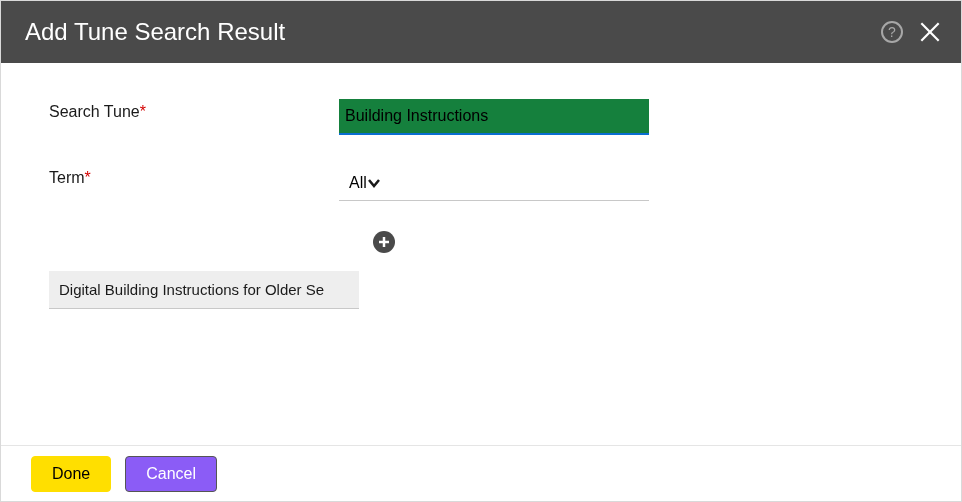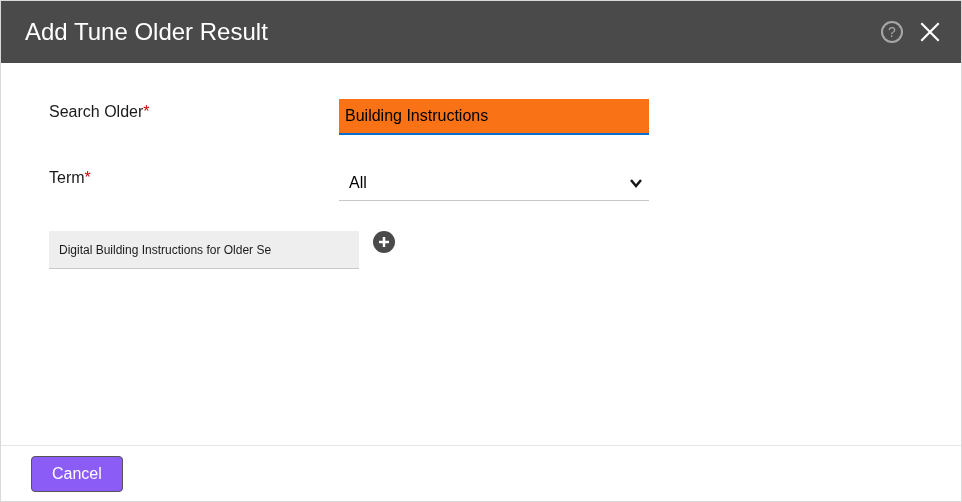--- a/index.html
+++ b/index.html
@@ -11,60 +11,60 @@
   .help-icon { width: 22px; height: 22px; border: 2px solid #a7a7a7; border-radius: 50%; color: #a7a7a7; display: flex; align-items: center; justify-content: center; font-size: 14px; cursor: pointer; }
   .close-icon { width: 26px; height: 26px; color: #fff; cursor: pointer; }
   .close-icon svg { width: 26px; height: 26px; stroke: #fff; stroke-width: 2; }
 
   .body { flex: 1; padding: 36px 48px 0 48px; }
   .row { display: flex; align-items: flex-start; margin-bottom: 30px; }
   .label { width: 290px; font-size: 16px; color: #1a1a1a; padding-top: 4px; }
   .req { color: #d40000; }
   .field { width: 310px; position: relative; }
 
-  .text-input { width: 100%; height: 36px; border: none; border-bottom: 2px solid #0a6ed1; font-size: 16px; padding: 4px 6px; background: #f97316; outline: none; }
+  .text-input { width: 100%; height: 36px; border: none; border-bottom: 2px solid #0a6ed1; font-size: 16px; padding: 4px 6px; background: #15803d; outline: none; }
 
-  .select { width: 100%; height: 36px; border: none; border-bottom: 1px solid #c8c8c8; font-size: 16px; padding: 4px 6px 4px 10px; background: #fff; display: flex; align-items: center; justify-content: space-between; cursor: pointer; }
+  .select { width: 100%; height: 36px; border: none; border-bottom: 1px solid #c8c8c8; font-size: 16px; padding: 4px 6px 4px 10px; background: #fff; display: flex; align-items: center; justify-content: flex-start; cursor: pointer; }
   .chevron-down { width: 14px; height: 14px; }
   .chevron-down svg { width: 14px; height: 14px; stroke: #1a1a1a; stroke-width: 2.5; fill: none; }
 
-  .chip-box { width: 100%; min-height: 38px; background: #eeeeee; border-bottom: 1px solid #c8c8c8; display: flex; align-items: center; padding: 0 10px; font-size: 12px; color: #1a1a1a; overflow: hidden; white-space: nowrap; }
+  .chip-box { width: 100%; min-height: 38px; background: #eeeeee; border-bottom: 1px solid #c8c8c8; display: flex; align-items: center; padding: 0 10px; font-size: 15px; color: #1a1a1a; overflow: hidden; white-space: nowrap; margin-top: 40px; }
   .chip-text { overflow: hidden; text-overflow: clip; }
 
   .add-btn { width: 22px; height: 22px; border-radius: 50%; background: #4a4a4a; color: #fff; display: flex; align-items: center; justify-content: center; margin-left: 14px; cursor: pointer; flex-shrink: 0; }
   .add-btn svg { width: 12px; height: 12px; stroke: #fff; stroke-width: 2.5; }
 
   .footer { height: 56px; border-top: 1px solid #e5e5e5; display: flex; align-items: center; padding: 0 30px; gap: 14px; }
   .btn { height: 36px; padding: 0 20px; font-size: 16px; border-radius: 4px; cursor: pointer; border: 1px solid transparent; }
   .btn-primary { background: #ffdf00; color: #000; border-color: #ffdf00; font-weight: 400; }
   .btn-secondary { background: #8b5cf6; color: #fff; border-color: #555; }
 </style>
 </head>
 <body>
 
 <div class="dialog">
 
   <div class="titlebar">
-    <h1>Add Tune Older Result</h1>
+    <h1>Add Tune Search Result</h1>
     <div class="titlebar-actions">
       <div class="help-icon">?</div>
       <div class="close-icon">
         <svg viewBox="0 0 24 24">
             <line x1="4" y1="4" x2="20" y2="20"></line>
             <line x1="20" y1="4" x2="4" y2="20"></line>
           </svg>
       </div>
     </div>
   </div>
 
   <div class="body">
 
     <div class="row">
       <div class="label">
-        <span>Search Older</span><span class="req">*</span>
+        <span>Search Tune</span><span class="req">*</span>
       </div>
       <div class="field">
         <input type="text" class="text-input" value="Building Instructions" style="">
       </div>
     </div>
 
     <div class="row">
       <div class="label">
         <span>Term</span><span class="req">*</span>
       </div>
@@ -91,16 +91,17 @@
             <line x1="6" y1="1" x2="6" y2="11"></line>
             <line x1="1" y1="6" x2="11" y2="6"></line>
           </svg>
       </div>
     </div>
 
 
   </div>
 
   <div class="footer">
+    <button class="btn btn-primary">Done</button>
     <button class="btn btn-secondary">Cancel</button>
   </div>
 
 </div>
 
 </body></html>

